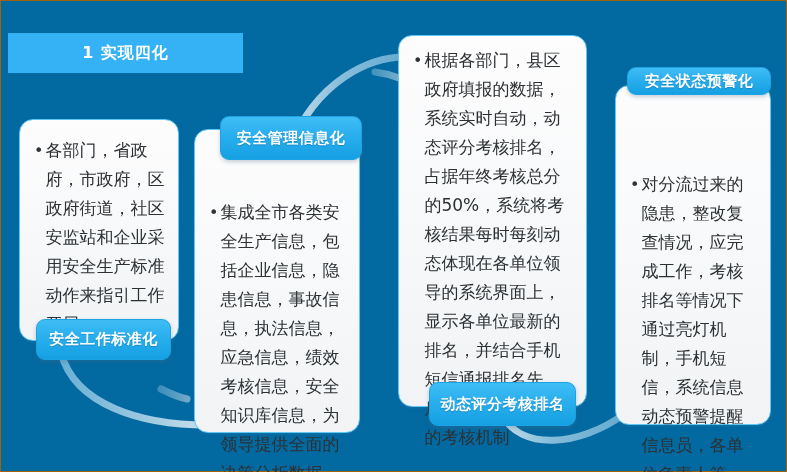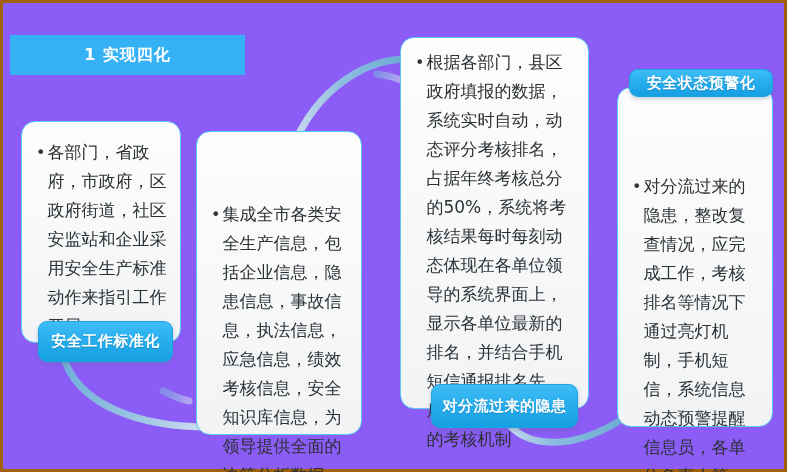--- a/index.html
+++ b/index.html
@@ -13,22 +13,22 @@
     position: relative;
     overflow: hidden;
     font-family: "DejaVu Sans", "Liberation Sans", sans-serif;
   }
 
   #canvas {
     position: absolute;
     left: 0; top: 0;
     width: 787px;
     height: 472px;
-    background: #8b5cf6;
-    border: 3px solid #a16207;
+    background: #0369a1;
+    border: 1px solid #a16207;
     box-sizing: border-box;
     padding-left: 29px;
   }
 
   
   #connectors {
     position: absolute;
     left: 0; top: 0;
     width: 787px;
     height: 472px;
@@ -185,29 +185,32 @@
   <div class="badge" id="badge-1">
     <span class="badge-text">安全工作标准化</span>
   </div>
 
   <div class="card" id="card-2">
     <div class="card-body" id="body-2">
       <span class="bullet">•</span>
       <span class="body-text">集成全市各类安全生产信息，包括企业信息，隐患信息，事故信息，执法信息，应急信息，绩效考核信息，安全知识库信息，为领导提供全面的决策分析数据</span>
     </div>
   </div>
+  <div class="badge" id="badge-2">
+    <span class="badge-text">安全管理信息化</span>
+  </div>
 
   <div class="card" id="card-3">
     <div class="card-body" id="body-3">
       <span class="bullet">•</span>
       <span class="body-text">根据各部门，县区政府填报的数据，系统实时自动，动态评分考核排名，占据年终考核总分的50%，系统将考核结果每时每刻动态体现在各单位领导的系统界面上，显示各单位最新的排名，并结合手机短信通报排名先后，建立起常态化的考核机制</span>
     </div>
   </div>
   <div class="badge" id="badge-3">
-    <span class="badge-text">对分流过来的隐患</span>
+    <span class="badge-text">动态评分考核排名</span>
   </div>
 
   <div class="card" id="card-4">
     <div class="card-body" id="body-4">
       <span class="bullet">•</span>
       <span class="body-text">对分流过来的隐患，整改复查情况，应完成工作，考核排名等情况下通过亮灯机制，手机短信，系统信息动态预警提醒信息员，各单位负责人等，推动工作开展</span>
     </div>
   </div>
   <div class="badge" id="badge-4">
     <span class="badge-text">安全状态预警化</span>

